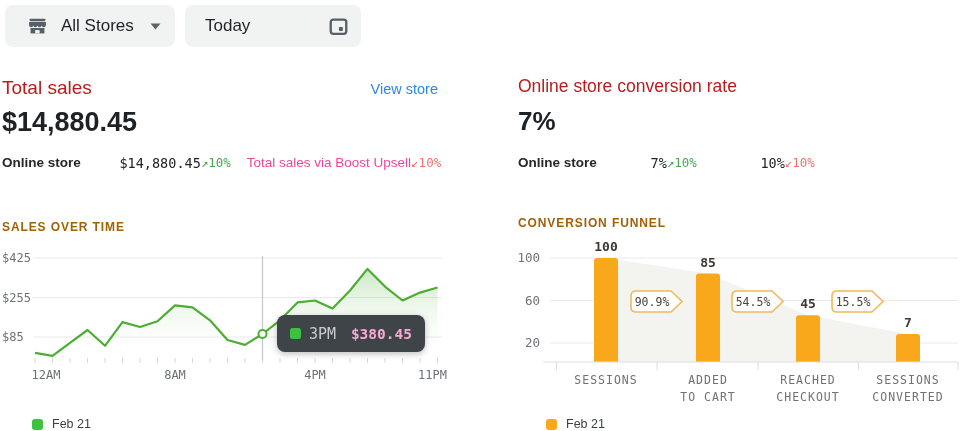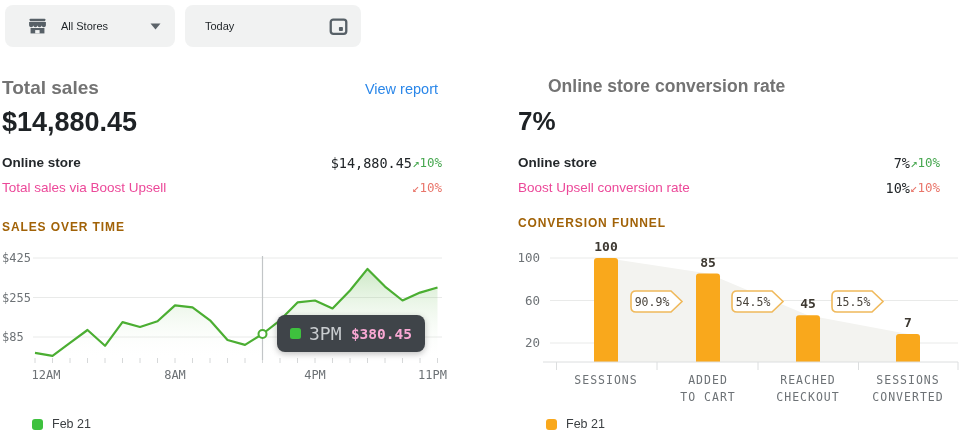--- a/index.html
+++ b/index.html
@@ -5,31 +5,31 @@
   * { margin:0; padding:0; box-sizing:border-box; }
   html,body { width:960px; height:431px; background:#ffffff; overflow:hidden;
               font-family:"Liberation Sans", sans-serif; }
 
   
   .topbar { position:absolute; left:0; top:0; width:960px; height:56px; background:#fff; }
   .tb-btn { position:absolute; top:5px; height:42px; background:#f1f2f2; border-radius:8px;
             display:flex; align-items:center; cursor:pointer; }
   #store-btn { left:5px; width:170px; padding:0 14px 0 22px; }
   #date-btn  { left:185px; width:176px; padding:0 12px 0 20px; }
-  .tb-label { font-size:11px; color:#1e2327; flex:1; }
+  .tb-label { font-size:17px; color:#1e2327; flex:1; }
   #store-btn .tb-label { margin-left:13px; }
   .tb-icon { width:21px; height:21px; flex:none; }
 
   
-  .panel-title { position:absolute; font-size:19px; font-weight:700; color:#737373; }
+  .panel-title { position:absolute; font-size:19px; font-weight:400; color:#b91c1c; }
   .big-number  { position:absolute; font-size:27px; font-weight:700; color:#1e2225; }
   .view-report { position:absolute; font-size:14.5px; cursor:pointer; }
   .section-title { position:absolute; font-size:12px; font-weight:700; letter-spacing:.9px; color:#a16207; }
 
-  .metrics { position:absolute; display:flex; flex-direction:column; }
+  .metrics { position:absolute; display:flex; flex-direction:row; }
   .metric-row { display:flex; align-items:center; height:25px; }
   .m-label { flex:1; font-size:13.5px; color:#ec4899; }
   .m-label.bold { font-weight:700; color:#24282b; }
   .m-value { text-align:right; font-family:"DejaVu Sans Mono", monospace; font-size:13.5px; color:#212528; }
   .m-delta { font-family:"DejaVu Sans Mono", monospace; font-size:12.5px; }
 
   #left-metrics  { left:2px;  top:150px; width:456px; }
   #right-metrics { left:518px; top:150px; width:440px; }
   #left-metrics  .m-value { width:120px; }
   #left-metrics  .m-delta { width:46px; }
@@ -38,21 +38,21 @@
 
   svg text { font-family:"DejaVu Sans Mono", monospace; }
 
   
   #sales-tooltip { position:absolute; left:277px; top:315px; width:148px; height:37px;
                    border-radius:8px; display:flex; align-items:center; padding:0 13px;
                    box-shadow:0 2px 6px rgba(0,0,0,.25); z-index:5; }
   #sales-tooltip:before { content:""; position:absolute; left:-7px; top:13px;
                    border:6px solid transparent; border-left:none; }
   .tt-square { width:11px; height:11px; border-radius:2.5px; margin-right:8px; flex:none; }
-  .tt-time { font-family:"DejaVu Sans Mono", monospace; font-size:18px; color:#c9cdd0; flex:1; }
+  .tt-time { font-family:"DejaVu Sans Mono", monospace; font-size:15px; color:#c9cdd0; flex:1; }
   .tt-value { font-family:"DejaVu Sans Mono", monospace; font-size:14.5px; font-weight:700; color:#f9a8d4; }
 
   
   .legend { position:absolute; display:flex; align-items:center; height:14px;padding-left:28px; }
   #left-legend { left:4px; top:417px; }
   #right-legend { left:518px; top:417px; }
   .legend-square { width:11px; height:11px; border-radius:3px; margin-right:9px; }
   .legend-label { font-size:12.5px; color:#3c4043; }
 </style>
 </head>
@@ -77,21 +77,21 @@
     <span class="tb-label">Today</span>
     <svg class="tb-icon" viewBox="0 0 20 20">
       <rect x="2.6" y="3.4" width="14.8" height="13.6" rx="2.4" fill="none" stroke="#576067" stroke-width="2.2"></rect>
       <rect x="10.4" y="10.4" width="3.8" height="3.8" rx="0.8" fill="#576067"></rect>
     </svg>
   </div>
 </div>
 
 <div>
   <div class="panel-title" style="left:2px; top:77px;">Total sales</div>
-  <a class="view-report" id="view-report-link" style="right: 522px; top: 81px; color: rgb(43, 135, 233);">View report</a>
+  <a class="view-report" id="view-report-link" style="right: 522px; top: 81px; color: rgb(43, 135, 233);">View store</a>
   <div class="big-number" style="left:2px; top:107px;">$14,880.45</div>
 
   <div class="metrics" id="left-metrics">
     <div class="metric-row">
       <span class="m-label bold">Online store</span>
       <span class="m-value">$14,880.45</span>
       <span class="m-delta" style="color: rgb(70, 167, 79);">↗10%</span>
     </div>
     <div class="metric-row">
       <span class="m-label">Total sales via Boost Upsell</span>
@@ -154,31 +154,30 @@
     <span class="tt-value">$380.45</span>
   </div>
 
   <div class="legend" id="left-legend">
     <span class="legend-square" id="left-legend-square" style="background: rgb(62, 193, 62);"></span>
     <span class="legend-label">Feb 21</span>
   </div>
 </div>
 
 <div>
-  <div class="panel-title" style="left:518px; top:76px; font-size:17.5px;margin-left:30px;">Online store conversion rate</div>
+  <div class="panel-title" style="left:518px; top:76px; font-size:17.5px;">Online store conversion rate</div>
   <div class="big-number" style="left:518px; top:106px; font-size:26px;">7%</div>
 
   <div class="metrics" id="right-metrics">
     <div class="metric-row">
       <span class="m-label bold">Online store</span>
       <span class="m-value">7%</span>
       <span class="m-delta" style="color: rgb(70, 167, 79);">↗10%</span>
     </div>
     <div class="metric-row">
-      <span class="m-label">Boost Upsell conversion rate</span>
       <span class="m-value">10%</span>
       <span class="m-delta" style="color: rgb(233, 117, 106);">↙10%</span>
     </div>
   </div>
 
   <div class="section-title" style="left:518px; top:216px;">CONVERSION FUNNEL</div>
 
   <svg id="funnel-chart" style="position:absolute; left:505px; top:240px;" width="455" height="168" viewBox="505 240 455 168">
       <line x1="550" x2="958" y1="258" y2="258" stroke="#e9eae9" stroke-width="1"></line>
       <text x="540" y="262" font-size="12.5" fill="#6d7276" text-anchor="end">100</text>

